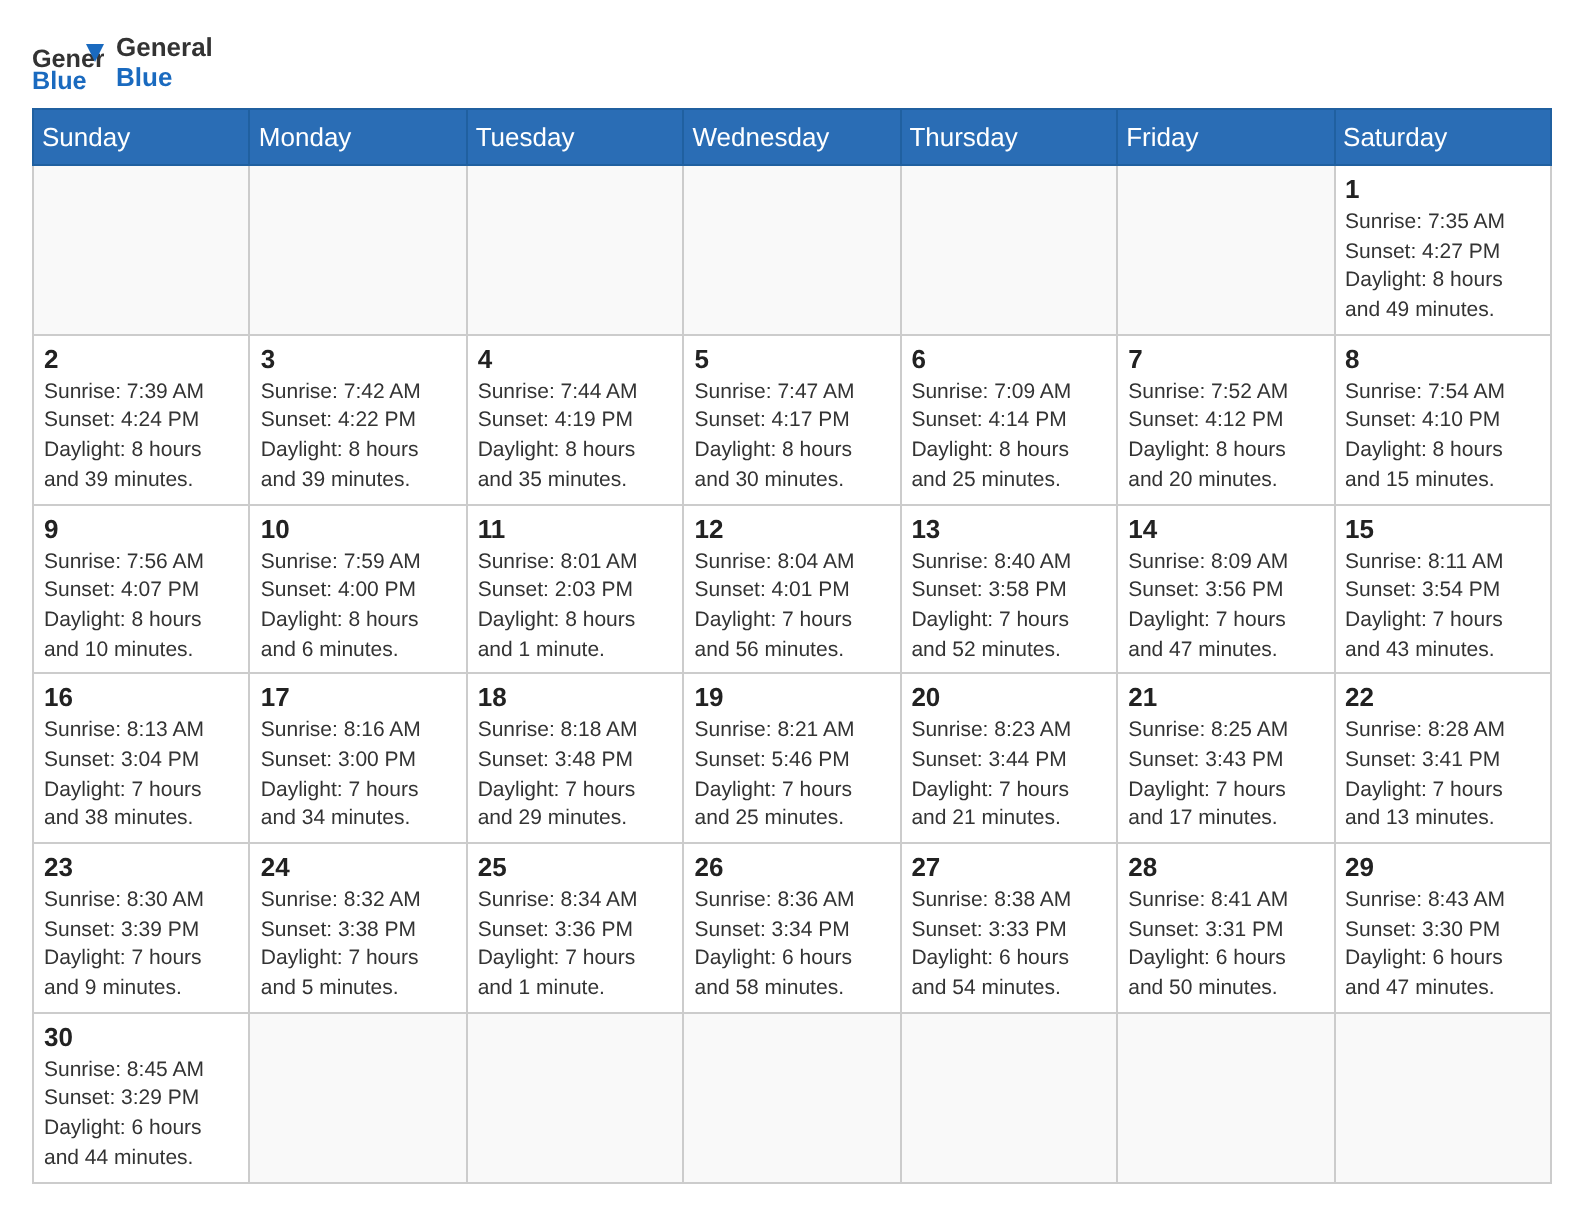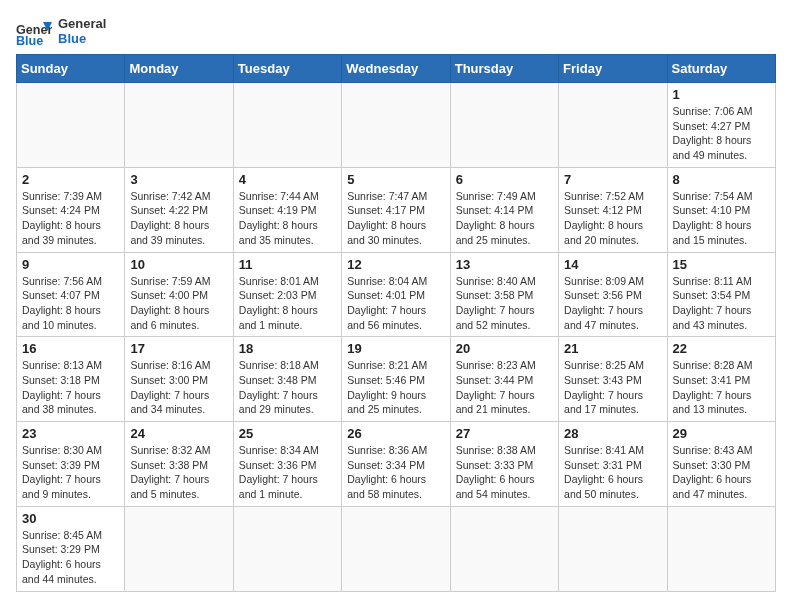--- a/index.html
+++ b/index.html
@@ -39,21 +39,21 @@
     }
     .calendar {
       width: 100%;
       border-collapse: collapse;
       border: 1px solid #bbb;
     }
     .calendar th {
       background: #2a6db5;
       color: #fff;
       font-size: 13px;
-      font-weight: bold;
+      font-weight: normal;
       padding: 6px 4px;
       text-align: left;
       border: 1px solid #2060a0;
     }
     .calendar td {
       border: 1px solid #ccc;
       vertical-align: top;
       padding: 4px 5px;
       width: 108px;
       min-height: 80px;
@@ -114,21 +114,21 @@
   <tr>
         <td class="empty-cell">&nbsp;</td>
         <td class="empty-cell">&nbsp;</td>
         <td class="empty-cell">&nbsp;</td>
         <td class="empty-cell">&nbsp;</td>
         <td class="empty-cell">&nbsp;</td>
         <td class="empty-cell">&nbsp;</td>
         <td>
           <span class="day-number">1</span>
           <div class="day-info">
-            <div>Sunrise: 7:06 AM</div>
+            <div>Sunrise: 7:35 AM</div>
             <div>Sunset: 4:27 PM</div>
             <div>Daylight: 8 hours and 49 minutes.</div>
           </div>
         </td>
       </tr>
       <tr>
         <td>
           <span class="day-number">2</span>
           <div class="day-info">
             <div>Sunrise: 7:39 AM</div>
@@ -156,21 +156,21 @@
           <span class="day-number">5</span>
           <div class="day-info">
             <div>Sunrise: 7:47 AM</div>
             <div>Sunset: 4:17 PM</div>
             <div>Daylight: 8 hours and 30 minutes.</div>
           </div>
         </td>
         <td>
           <span class="day-number">6</span>
           <div class="day-info">
-            <div>Sunrise: 7:49 AM</div>
+            <div>Sunrise: 7:09 AM</div>
             <div>Sunset: 4:14 PM</div>
             <div>Daylight: 8 hours and 25 minutes.</div>
           </div>
         </td>
         <td>
           <span class="day-number">7</span>
           <div class="day-info">
             <div>Sunrise: 7:52 AM</div>
             <div>Sunset: 4:12 PM</div>
             <div>Daylight: 8 hours and 20 minutes.</div>
@@ -241,21 +241,21 @@
             <div>Sunset: 3:54 PM</div>
             <div>Daylight: 7 hours and 43 minutes.</div>
           </div>
         </td>
       </tr>
       <tr>
         <td>
           <span class="day-number">16</span>
           <div class="day-info">
             <div>Sunrise: 8:13 AM</div>
-            <div>Sunset: 3:18 PM</div>
+            <div>Sunset: 3:04 PM</div>
             <div>Daylight: 7 hours and 38 minutes.</div>
           </div>
         </td>
         <td>
           <span class="day-number">17</span>
           <div class="day-info">
             <div>Sunrise: 8:16 AM</div>
             <div>Sunset: 3:00 PM</div>
             <div>Daylight: 7 hours and 34 minutes.</div>
           </div>
@@ -266,21 +266,21 @@
             <div>Sunrise: 8:18 AM</div>
             <div>Sunset: 3:48 PM</div>
             <div>Daylight: 7 hours and 29 minutes.</div>
           </div>
         </td>
         <td>
           <span class="day-number">19</span>
           <div class="day-info">
             <div>Sunrise: 8:21 AM</div>
             <div>Sunset: 5:46 PM</div>
-            <div>Daylight: 9 hours and 25 minutes.</div>
+            <div>Daylight: 7 hours and 25 minutes.</div>
           </div>
         </td>
         <td>
           <span class="day-number">20</span>
           <div class="day-info">
             <div>Sunrise: 8:23 AM</div>
             <div>Sunset: 3:44 PM</div>
             <div>Daylight: 7 hours and 21 minutes.</div>
           </div>
         </td>

